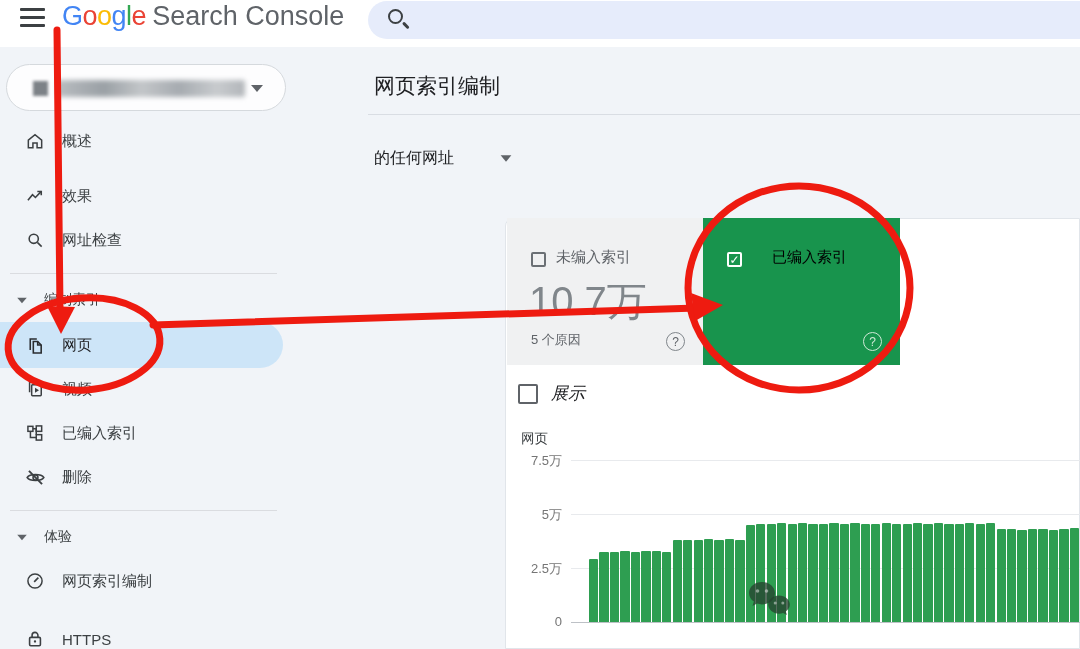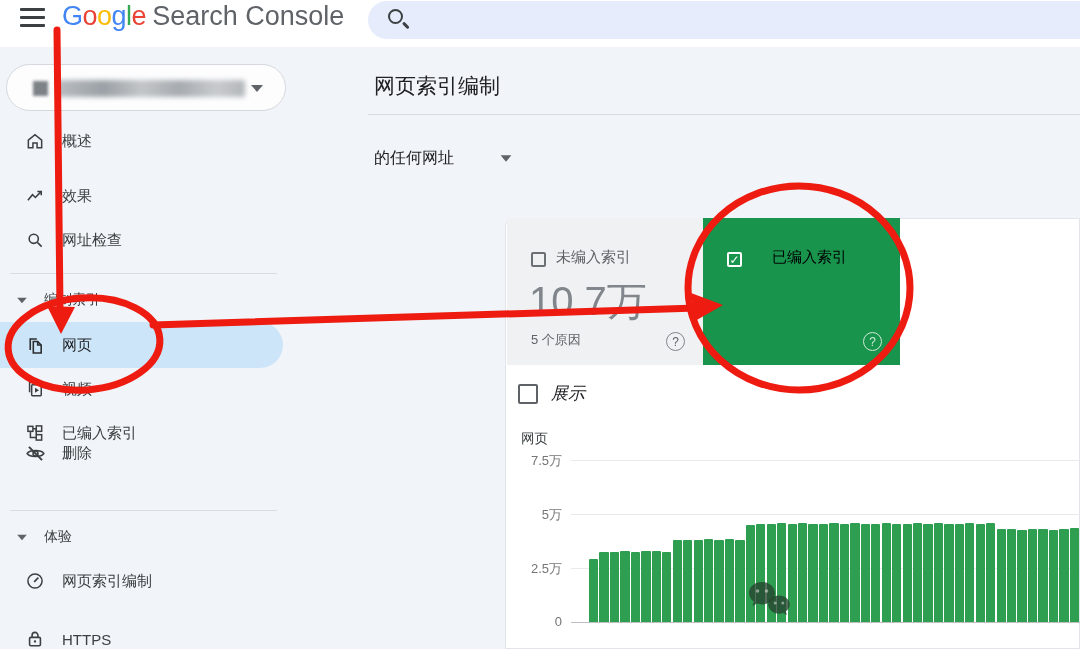--- a/index.html
+++ b/index.html
@@ -156,21 +156,21 @@
     <svg width="20" height="20" viewBox="0 0 24 24" fill="none" stroke="#3c4043" stroke-width="1.8">
         <rect x="3.5" y="4" width="6" height="6"></rect>
         <path d="M6.5 10 V17.5 H13.5"></path>
         <path d="M9.5 7 H13.5 V14"></path>
         <rect x="13.5" y="14" width="6.5" height="6.5"></rect>
         <rect x="13.5" y="3.5" width="6.5" height="6.5"></rect>
       </svg>
   </span>
   <span class="nav-label">已编入索引</span>
 </div>
-<div class="nav-row" style="top:436px">
+<div class="nav-row" style="top:460px">
   <span class="nav-icon">
     <svg width="21" height="21" viewBox="0 0 24 24" fill="none" stroke="#3c4043" stroke-width="1.8">
         <path d="M2.5 12 C5.5 7.5 18.5 7.5 21.5 12 C18.5 16.5 5.5 16.5 2.5 12 Z"></path>
         <circle cx="12" cy="12" r="2.8"></circle>
         <line x1="4.5" y1="4.5" x2="19.5" y2="19.5" stroke-width="2.2"></line>
       </svg>
   </span>
   <span class="nav-label">删除</span>
 </div>
 

